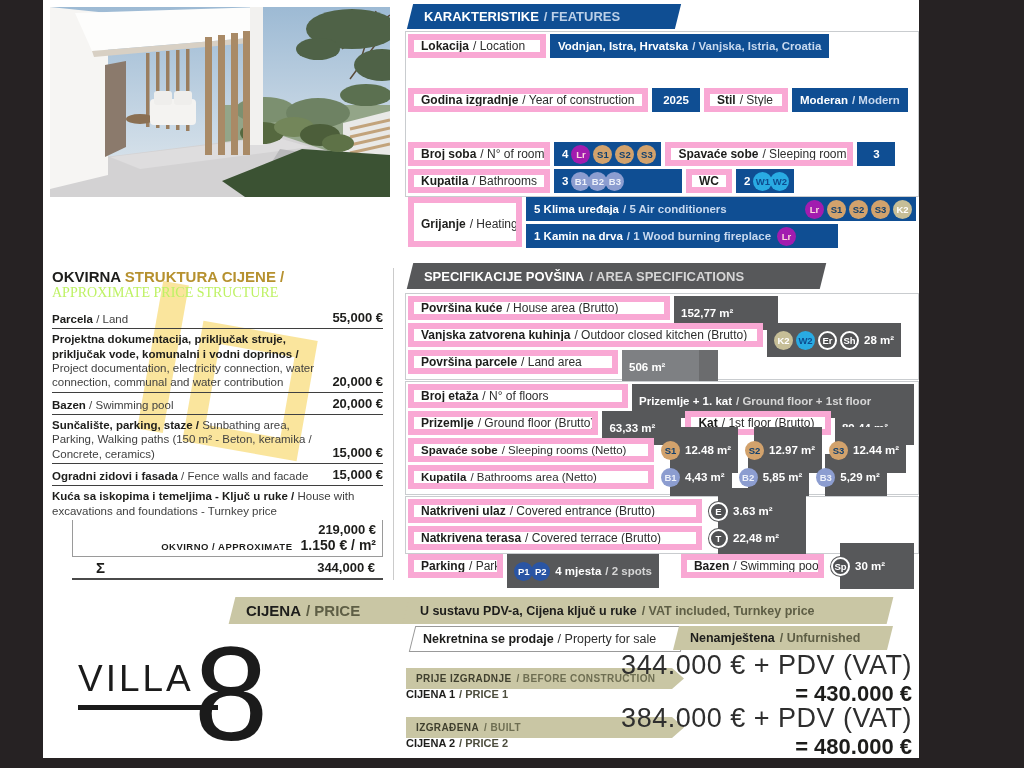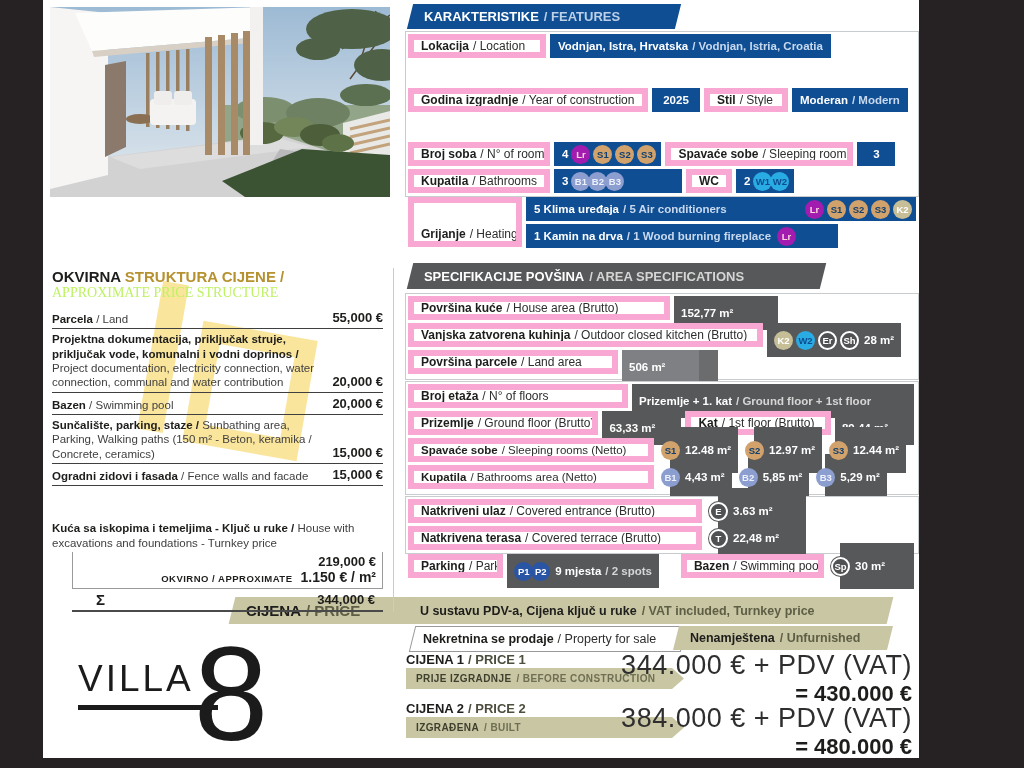--- a/index.html
+++ b/index.html
@@ -43,21 +43,21 @@
   .pair .circ{margin-right:-10px;z-index:2;}
   .pair .gbar{padding-left:15px;}
   .center{justify-content:center;}
   
   .ps{position:absolute;left:52px;top:268px;width:342px;font-size:11.5px;z-index:1;
       border-right:1px solid #CBCBCB;padding-right:10px;box-sizing:border-box;}
   .ps-title{font-size:15px;font-weight:700;}
   .ps-title .gold{color:#B6912F;}
   .ps-sub{font-size:14px;color:#bef264;margin-bottom:6px;font-family:Liberation Serif, serif;}
   .ps-row{display:flex;align-items:flex-end;padding:3px 0 2px;border-bottom:1.5px solid #3F3F3F;line-height:1.25;}
-  .ps-row.last{border-bottom:none;margin-top:32px;}
+  .ps-row.last{border-bottom:none;}
   .ps-row .t{flex:1;}
   .ps-row .t .en{color:#3F3F3F;}
   .ps-val{font-weight:700;font-size:13px;margin-left:6px;white-space:nowrap;}
   .ps-bracket{border:1px solid #9A9A9A;border-top:none;padding:2px 6px 3px;text-align:right;margin:0 0 0 20px;}
   .bval{font-weight:700;font-size:13px;}
   .bline{display:flex;justify-content:flex-end;align-items:baseline;gap:8px;}
   .blab{font-size:9.5px;font-weight:700;letter-spacing:.5px;}
   .bnum{font-size:14px;font-weight:700;}
   .ps-sum{display:flex;justify-content:space-between;align-items:center;border-bottom:2px solid #4A4A4A;
           padding:2px 8px 2px 24px;margin-left:20px;}
@@ -66,21 +66,21 @@
   
   .wm{position:absolute;opacity:.5;z-index:0;}
   .wm1{left:150px;top:282px;width:26px;height:150px;background:#F6CB3B;transform:rotate(10deg);}
   .wm2{left:192px;top:330px;width:116px;height:122px;border:20px solid #F6CB3B;transform:rotate(10deg);box-sizing:border-box;}
   
   .villa{position:absolute;left:78px;top:642px;display:flex;align-items:flex-start;z-index:1;}
   .vword{font-size:37px;letter-spacing:3px;color:#1b1b1b;border-bottom:5px solid #1b1b1b;
          padding:0 24px 5px 0;margin-top:16px;}
   .vnum{font-size:134px;line-height:.78;font-weight:500;color:#1b1b1b;margin-left:-24px;}
   
-  .p-label{position:absolute;font-size:13px;white-space:nowrap;}
+  .p-label{position:absolute;font-size:11px;white-space:nowrap;margin-top:36px;}
   .p-label .plen{color:#4E4E3E;font-weight:600;margin-left:4px;}
   .stage-banner{position:absolute;height:21px;background:#C9C6A4;display:flex;align-items:center;
     padding:0 18px 0 10px;font-size:10px;font-weight:700;letter-spacing:.4px;color:#3F3F2E;white-space:nowrap;
     clip-path:polygon(0 0, calc(100% - 12px) 0, 100% 50%, calc(100% - 12px) 100%, 0 100%);}
   .stage-banner .sen{color:#6E6E52;margin-left:5px;}
   .amount{position:absolute;right:112px;font-size:27px;color:#2E2E2E;letter-spacing:.5px;white-space:nowrap;}
   .total{position:absolute;right:112px;font-size:22px;font-weight:700;white-space:nowrap;}
   .salebox{position:absolute;background:#fff;border:1px solid #999;transform:skewX(-14deg);
            display:flex;align-items:center;padding:0 10px;}
   .salebox .sk{transform:skewX(14deg);font-size:12.5px;font-weight:700;white-space:nowrap;}
@@ -160,21 +160,21 @@
 
   <div class="obox" style="left:405px;top:31px;width:512px;height:164px"></div>
 
   <div class="row" style="left:408px;top:34px;width:506px">
     <div class="lbox" style="width:138px">
         <b>Lokacija</b>
         <span class="len">/ Location</span>
       </div>
     <div class="nbar">
         <b>Vodnjan, Istra, Hrvatska</b>
-        <span class="nen">/ Vodnjan, Istria, Croatia</span>
+        <span class="nen">/ Vanjska, Istria, Croatia</span>
       </div>
   </div>
 
 
   <div class="row" style="left:408px;top:88px;width:506px">
     <div class="lbox" style="width:240px">
         <b>Godina izgradnje</b>
         <span class="len">/ Year of construction</span>
       </div>
     <div class="nbar center" style="width:48px">
@@ -226,21 +226,21 @@
     <div class="lbox center" style="width:46px">
         <b>WC</b>
       </div>
     <div class="nbar" style="padding-right:5px">
       <b>2</b>
       <span class="circ w">W1</span>
       <span class="circ w" style="margin-left:-2px">W2</span>
     </div>
   </div>
 
-  <div class="lbox" style="position:absolute;left:408px;top:197px;width:114px;height:50px;align-items:flex-end;padding-top:4px">
+  <div class="lbox" style="position:absolute;left:408px;top:197px;width:114px;height:50px;align-items:center;padding-top:4px">
     <b>Grijanje</b>
       <span class="len">/ Heating</span>
   </div>
   <div class="nbar" style="position:absolute;left:526px;top:197px;width:390px;height:24px;padding-right:4px">
     <b>5 Klima uređaja</b>
       <span class="nen">/ 5 Air conditioners</span>
     <span class="circ lr" style="margin-left:auto">Lr</span>
     <span class="circ s">S1</span>
     <span class="circ s">S2</span>
     <span class="circ s">S3</span>
@@ -401,21 +401,21 @@
   </div>
 
   <div class="row" style="left:408px;top:554px;width:506px">
     <div class="lbox" style="width:110px">
         <b>Parking</b>
         <span class="len">/ Parking</span>
       </div>
     <div class="gbar" style="padding-left:4px">
       <span class="circ p">P1</span>
       <span class="circ p" style="margin-left:-2px">P2</span>
-      <b style="margin-left:5px">9 mjesta</b>
+      <b style="margin-left:5px">4 mjesta</b>
         <span class="gen">/ 2 spots</span>
     </div>
     <div class="lbox" style="width:168px;margin-left:18px">
         <b>Bazen</b>
         <span class="len">/ Swimming pool</span>
       </div>
     <div class="pair">
         <span class="circ ring">Sp</span>
         <div class="gbar" style="width:74px">
           <b>30 m²</b>

